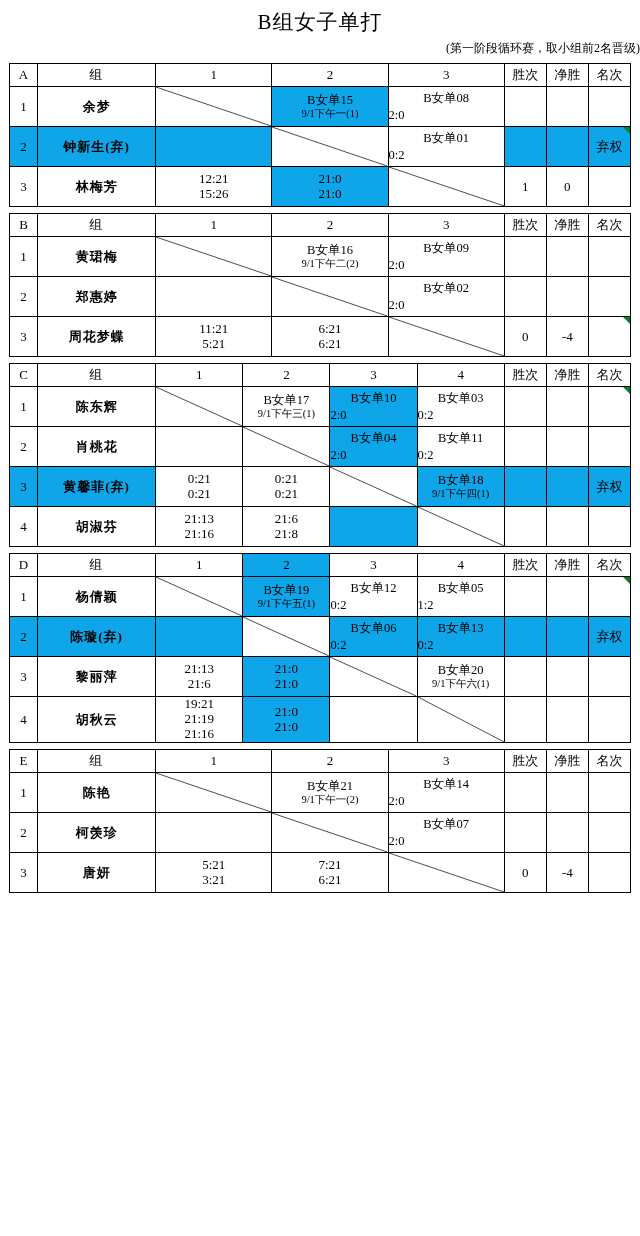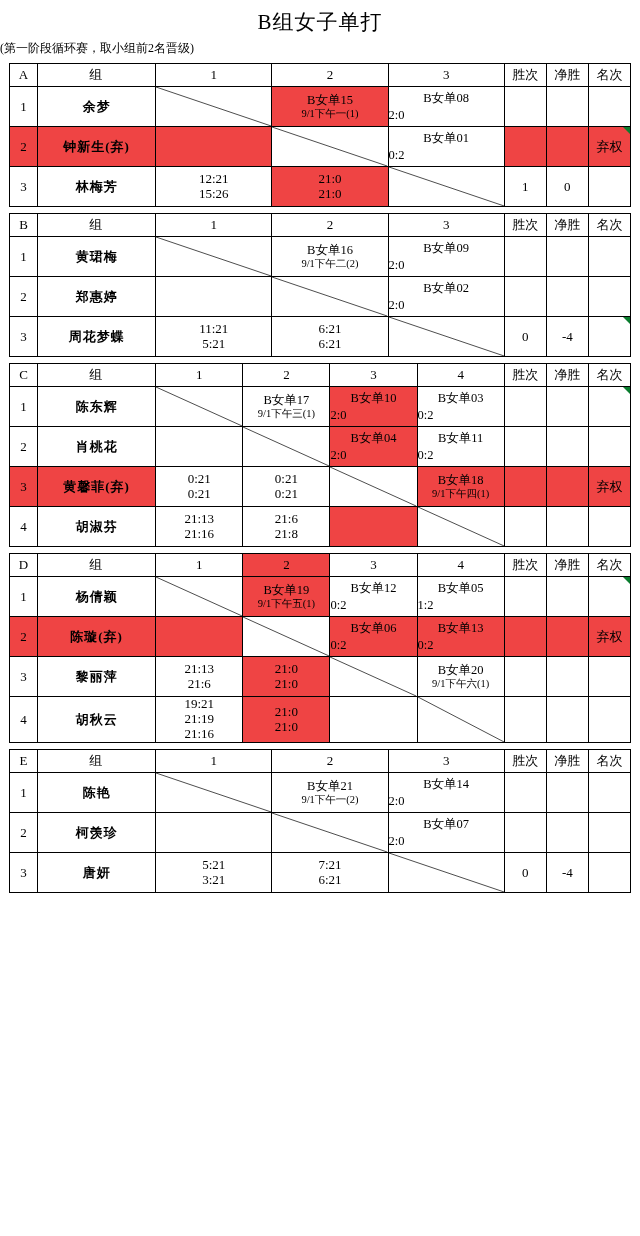--- a/index.html
+++ b/index.html
@@ -11,21 +11,21 @@
   }
   .page{width:640px;box-sizing:border-box;}
   .title{
     text-align:center;
     font-size:21px;
     font-weight:normal;
     padding-top:8px;
     letter-spacing:1px;
   }
   .subtitle{
-    text-align:left;
+    text-align:right;
     font-size:12px;
     padding-top:4px;
     padding-bottom:6px;
   }
   table.grp{
     border-collapse:collapse;
     width:622px;
     margin:0 9px 6px 9px;
     table-layout:fixed;
   }
@@ -38,21 +38,21 @@
     position:relative;
     height:22px;
   }
   .hdr td{height:24px;font-size:15px;}
   .grpletter{font-size:17px;}
   .grpzu{font-size:17px;letter-spacing:2px;}
   .colnum{font-size:14px;}
   .smallhdr{font-size:13px;}
   .idx{font-size:12px;}
   .pname{font-size:15px;letter-spacing:1px;font-weight:bold;}
-  .cyan{background:#ef4444;}
+  .cyan{background:#0ea5e9;}
   .cell-match{
     padding:2px 3px;
     text-align:left;
     line-height:1.15;
   }
   .m-title{font-size:12.5px;}
   .m-sub{font-size:10.5px;}
   .m-score{font-size:12.5px;text-align:left;padding-top:3px;}
   .scorebox{
     font-size:12.5px;

